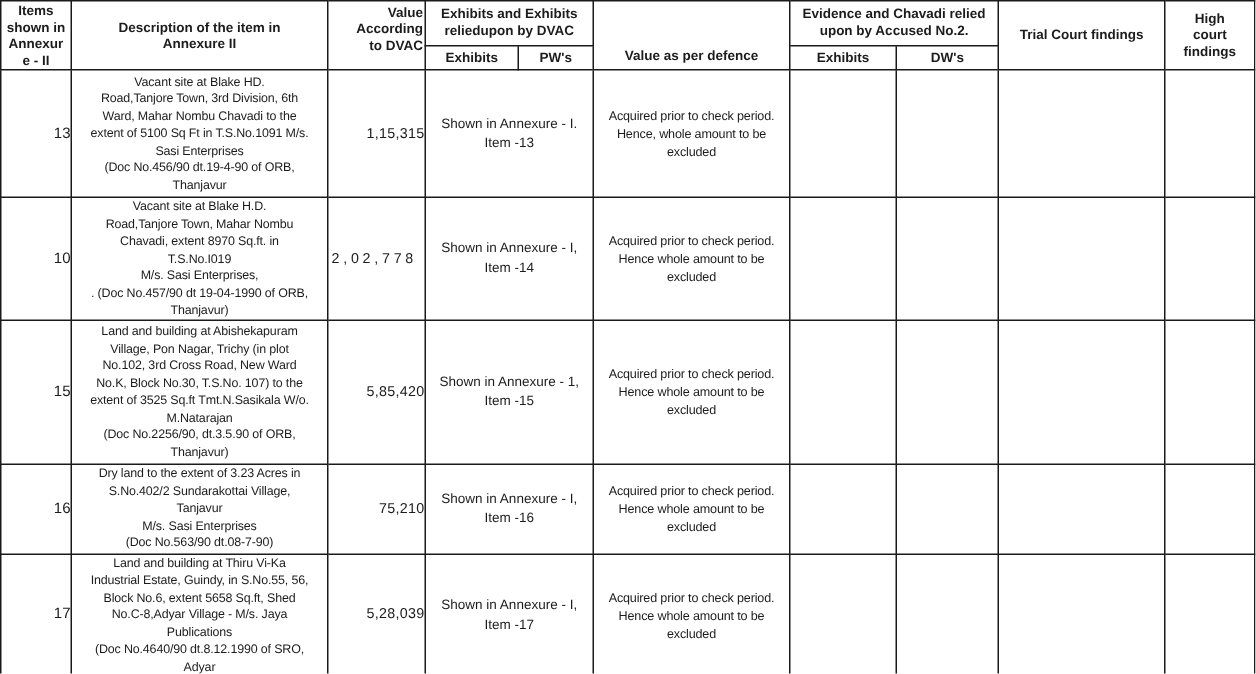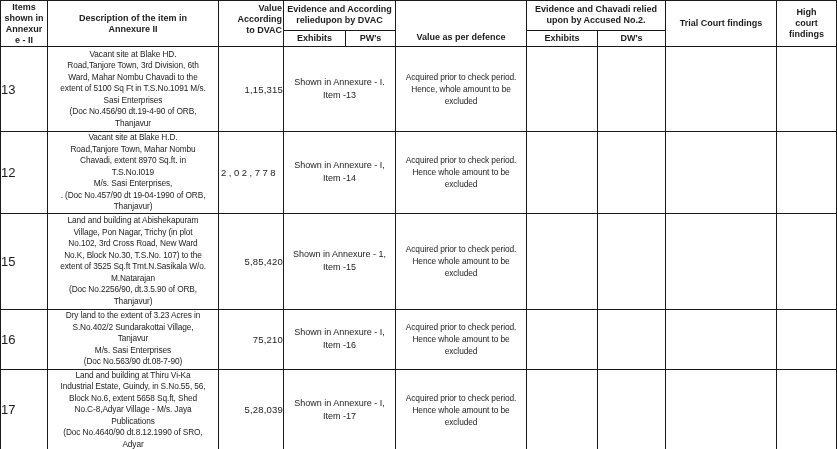--- a/index.html
+++ b/index.html
@@ -20,21 +20,21 @@
 
   .doc th {
     font-weight:bold; font-size:9px; line-height:11px; text-align:center;
     vertical-align:middle;
   }
   th.h-items { vertical-align:top; padding-top:1px; }
   th.h-valdvac { text-align:right; vertical-align:top; padding:2px 1px 0 4px; }
   th.h-valdef { vertical-align:bottom; padding-bottom:3px; }
   th.h-high { line-height:11px; }
 
-  .c-item { vertical-align:top; text-align:left; font-size:13px; padding-top:2px; }
+  .c-item { vertical-align:top; text-align:right; font-size:10px; padding-top:2px; }
   .c-desc {
     vertical-align:top; text-align:center; font-size:8.3px; line-height:11.5px;
     letter-spacing:-0.1px; padding-top:2px;margin-top:24px;
   }
   .c-val { text-align:right; padding-right:7px; font-size:9.5px; letter-spacing:0.2px; }
   .c-exh { text-align:center; font-size:9px; line-height:13px; }
   .c-def { text-align:center; font-size:8.4px; line-height:12px; letter-spacing:-0.1px; }
 
   tbody tr:nth-child(2) .c-val { letter-spacing:2.5px; padding-right:5px; }
   tbody tr:last-child td { border-bottom:3px solid #000; }
@@ -60,21 +60,21 @@
       <tr class="h1">
         <th rowspan="2" class="h-items">Items
 shown in
 Annexur
 e - II</th>
         <th rowspan="2">Description of the item in
 Annexure II</th>
         <th rowspan="2" class="h-valdvac">Value
 According
 to DVAC</th>
-        <th colspan="2">Evidence and According
+        <th colspan="2">Exhibits and Exhibits
 reliedupon by DVAC</th>
         <th rowspan="2" class="h-valdef">Value as per defence</th>
         <th colspan="2">Evidence and Chavadi relied
 upon by Accused No.2.</th>
         <th rowspan="2">Trial Court findings</th>
         <th rowspan="2" class="h-high">High
 court
 findings</th>
       </tr>
       <tr class="h2">
@@ -99,21 +99,21 @@
 Item -13</td>
         <td class="c-def">Acquired prior to check period.
 Hence, whole amount to be
 excluded</td>
         <td></td>
         <td></td>
         <td></td>
         <td></td>
       </tr>
       <tr style="height:79px">
-        <td class="c-item">12</td>
+        <td class="c-item">10</td>
         <td class="c-desc">Vacant site at Blake H.D.
 Road,Tanjore Town, Mahar Nombu
 Chavadi, extent 8970 Sq.ft. in
 T.S.No.I019
 M/s. Sasi Enterprises,
 . (Doc No.457/90 dt 19-04-1990 of ORB,
 Thanjavur)</td>
         <td class="c-val">2,02,778</td>
         <td colspan="2" class="c-exh">Shown in Annexure - I,
 Item -14</td>

